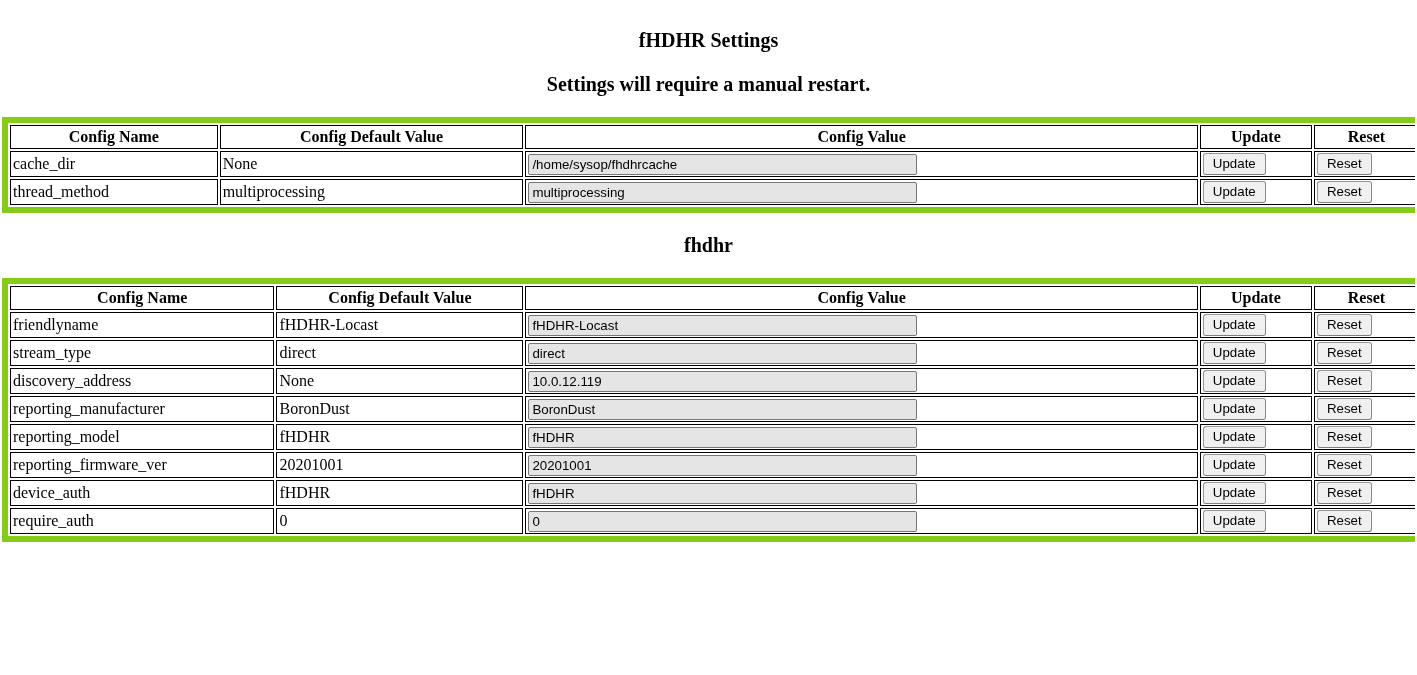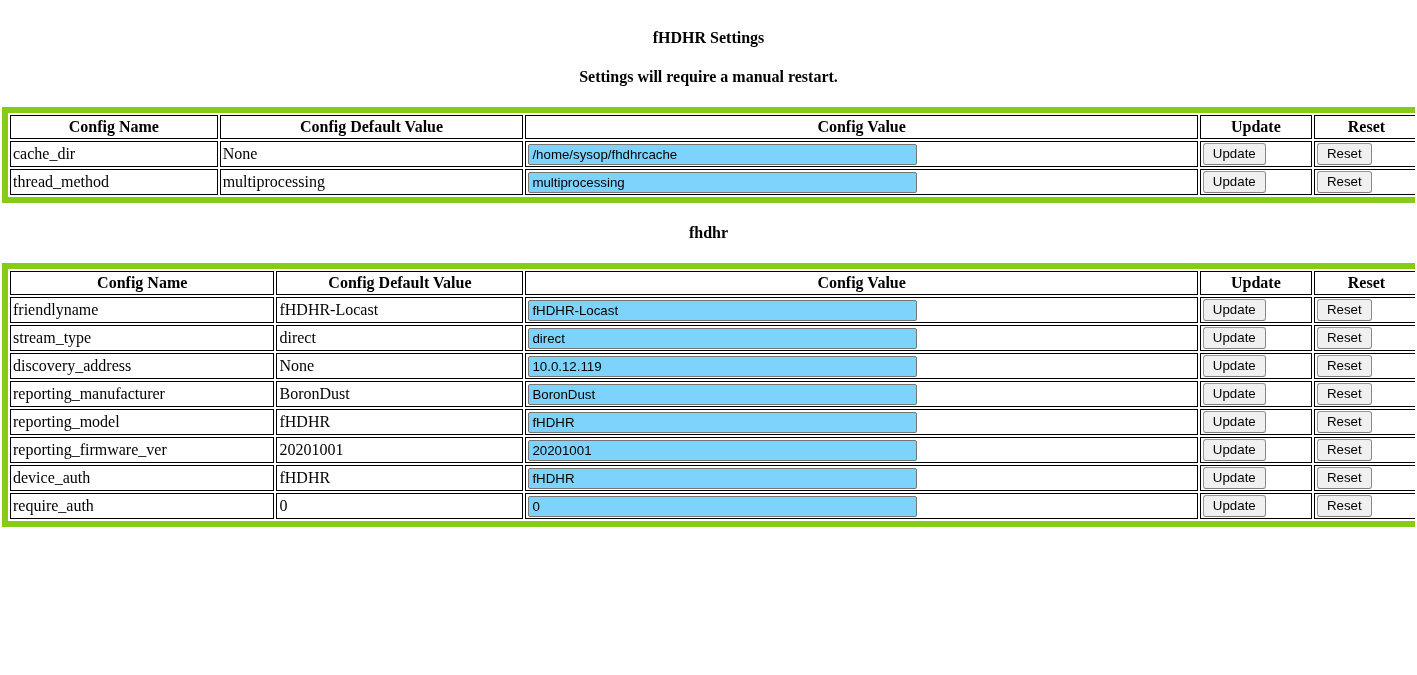--- a/index.html
+++ b/index.html
@@ -5,21 +5,21 @@
   * { box-sizing: content-box; }
   html, body { background: #ffffff; }
   body {
     margin: 8px 2px 2px 2px;
     font-family: "Liberation Serif", serif;
     font-size: 16px;
     color: #000000;
   }
   h4.heading {
     text-align: center;
-    font-size: 16px;
+    font-size: 20px;
     font-weight: bold;
     margin: 21px 0;
     font-family: "Liberation Serif", serif;
   }
   table.config-table {
     width: 100%;
     border: 6px solid #84cc16;
     border-collapse: separate;
     border-spacing: 2px;
     margin: 0;
@@ -42,21 +42,21 @@
   td.cell-value  { width: 48%; }
   td.cell-update, th.col-update { width: 8%; }
   td.cell-reset,  th.col-reset  { width: 7.5%; }
 
   input.config-input {
     width: 381px;
     height: 15px;
     font-family: "Liberation Sans", sans-serif;
     font-size: 13.3px;
     color: #000000;
-    background: #7dd3fc;
+    background: #e5e5e5;
     border: 1px solid #767676;
     border-radius: 2px;
     padding: 2px 3px;
     margin: 1px 0;
     vertical-align: middle;
   }
   button.form-btn {
     font-family: "Liberation Sans", sans-serif;
     font-size: 13.3px;
     color: #000000;

